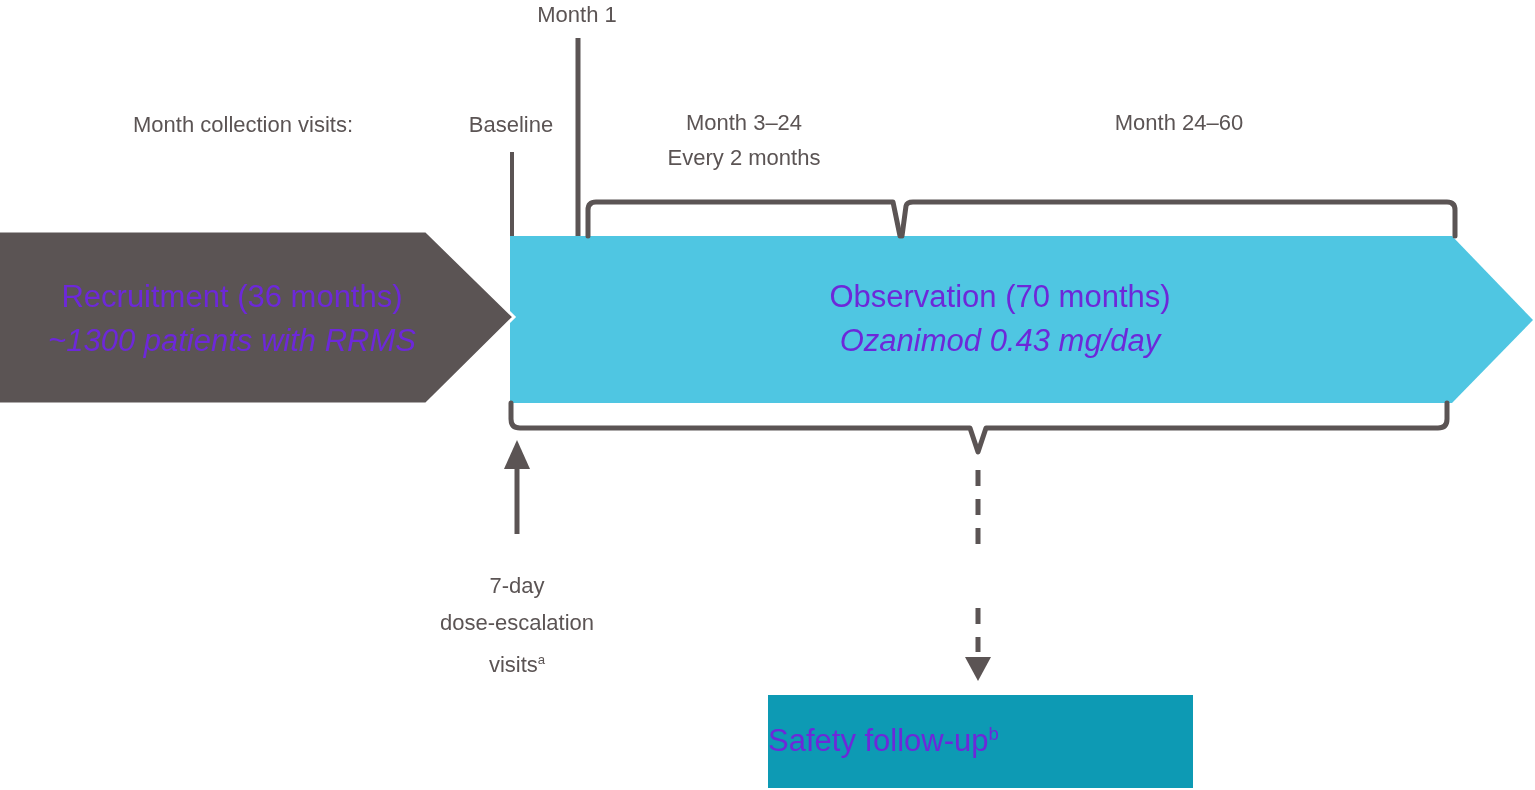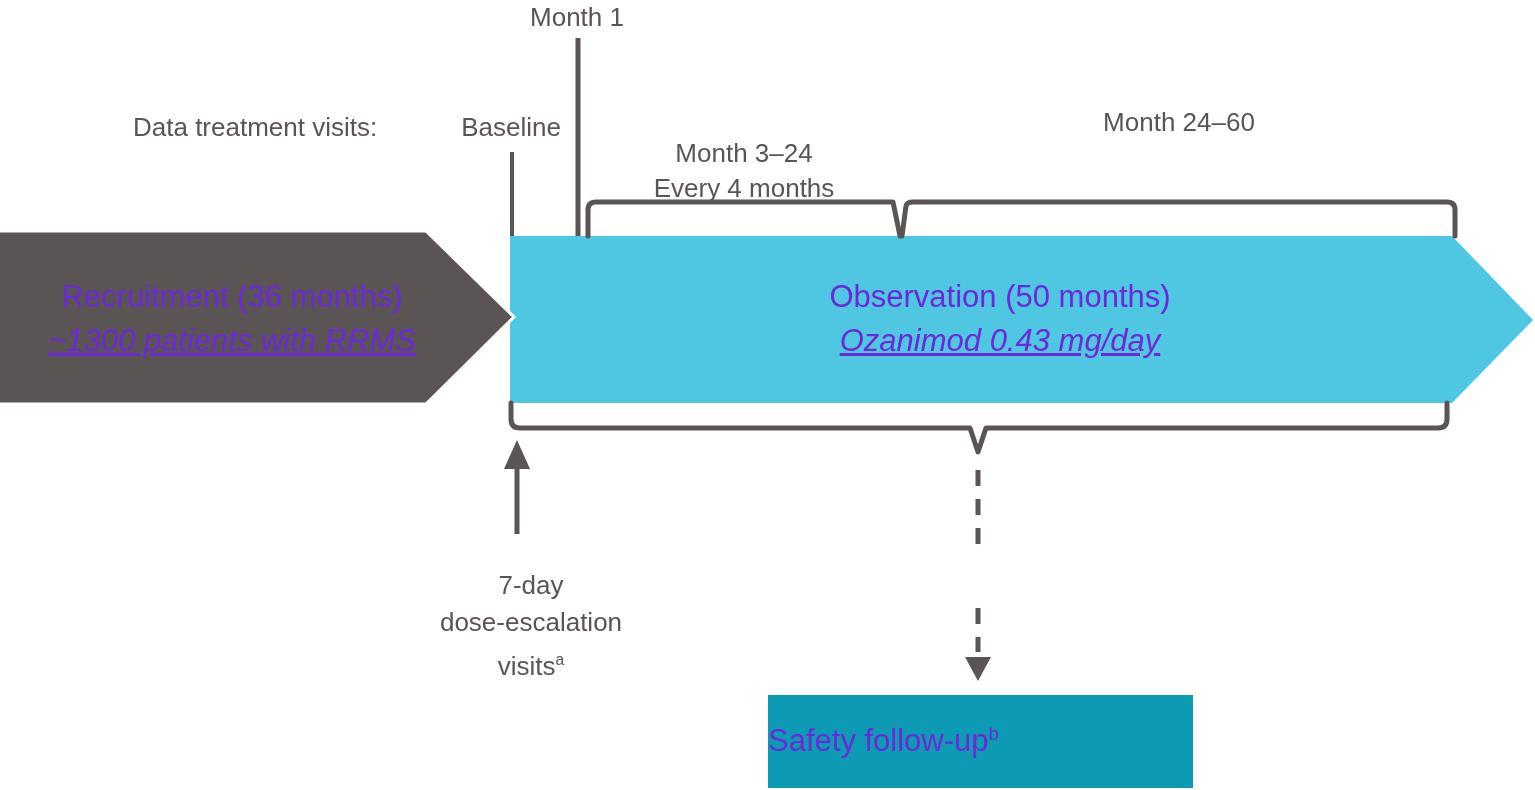--- a/index.html
+++ b/index.html
@@ -7,23 +7,23 @@
     position: relative;
     width: 1535px;
     height: 790px;
     background: #ffffff;
     font-family: "Liberation Sans", sans-serif;
     overflow: hidden;
   }
   #canvas svg { position: absolute; left: 0; top: 0; }
   .lbl { position: absolute; color: #5b5454; white-space: nowrap; }
   .ctr { transform: translateX(-50%); text-align: center; }
-  .f26 { font-size: 26px; }
+  .f26 { font-size: 22px; }
   .f31 { font-size: 31px; }
-  .it  { font-style: italic; text-decoration: underline; }
+  .it  { font-style: italic; }
   .white { color: #6d28d9; }
   sup { font-size: 60%; }
   .flexbox { display: flex; align-items: center; }
 </style>
 </head>
 <body>
 
 <div id="canvas">
 
   <svg width="1535" height="790" viewBox="0 0 1535 790">
@@ -47,44 +47,44 @@
 
     <line x1="978" y1="470" x2="978" y2="553" stroke="#5b5454" stroke-width="5" stroke-dasharray="16 13"></line>
     <line x1="978" y1="608" x2="978" y2="652" stroke="#5b5454" stroke-width="5" stroke-dasharray="16 13"></line>
     <polygon fill="#5b5454" points="965,657 991,657 978,681"></polygon>
 
     <rect x="768" y="695" width="425" height="93" fill="#0d9ab4"></rect>
   </svg>
 
   <div class="lbl f26 ctr" style="left:577px; top:2px;">Month 1</div>
 
-  <div class="lbl f26" style="left:133px; top:112px;">Data treatment visits:</div>
+  <div class="lbl f26" style="left:133px; top:112px;">Month collection visits:</div>
 
   <div class="lbl f26 ctr" style="left:511px; top:112px;">Baseline</div>
 
-  <div class="lbl f26 ctr" style="left:744px; top:105px; line-height:35px;margin-top:31px;">
+  <div class="lbl f26 ctr" style="left:744px; top:105px; line-height:35px;">
     <div>Month 3–24</div>
-    <div>Every 4 months</div>
+    <div>Every 2 months</div>
   </div>
 
   <div class="lbl f26 ctr" style="left:1179px; top:105px; line-height:35px;">
     <div>Month 24–60</div>
   </div>
 
   <div class="lbl f31 ctr white" style="left:232px; top:275px; line-height:44px;">
     <div>Recruitment (36 months)</div>
     <div class="it">~1300 patients with RRMS</div>
   </div>
 
   <div class="lbl f31 ctr white" style="left:1000px; top:275px; line-height:44px;">
-    <div>Observation (50 months)</div>
+    <div>Observation (70 months)</div>
     <div class="it">Ozanimod 0.43 mg/day</div>
   </div>
 
-  <div class="lbl f26 ctr" style="left:531px; top:567px; line-height:37px;">
+  <div class="lbl f26 ctr" style="left:517px; top:567px; line-height:37px;">
     <div>7-day</div>
     <div>dose-escalation</div>
     <div><span>visits</span><sup>a</sup></div>
   </div>
 
 
   <div class="lbl f31 white flexbox" style="left:768px; top:695px; width:425px; height:93px;">
     <span><span>Safety follow-up</span><sup>b</sup></span>
   </div>
 

